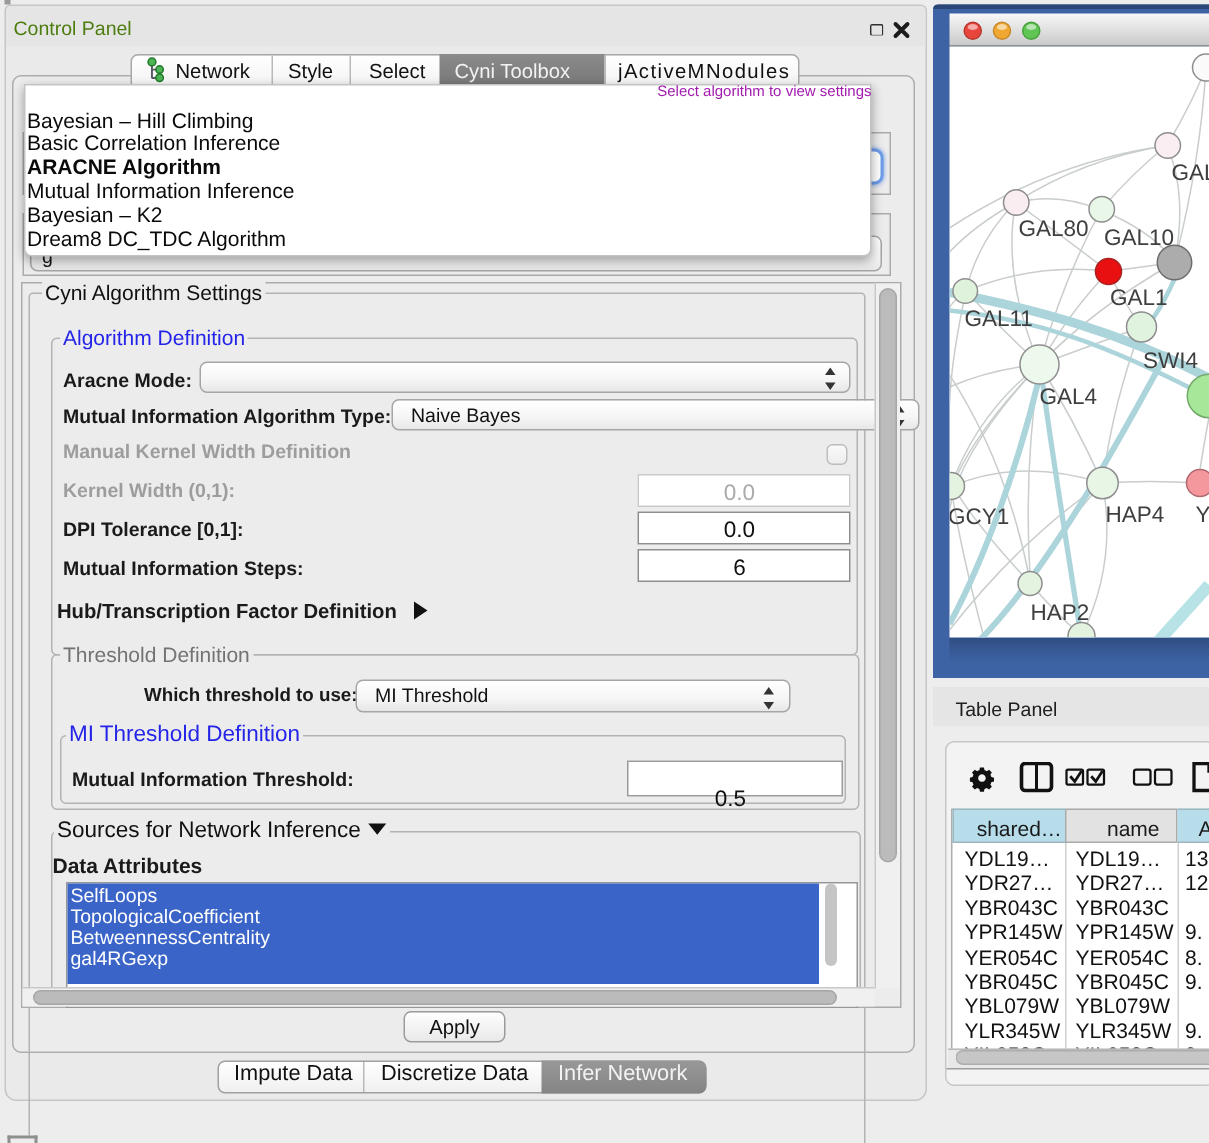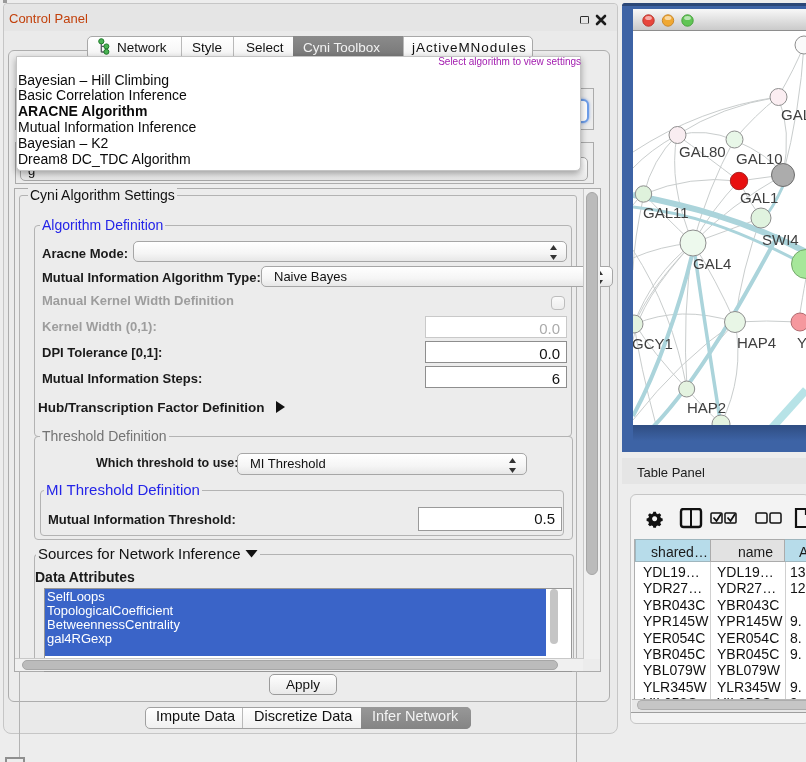--- a/index.html
+++ b/index.html
@@ -3,30 +3,30 @@
 <meta charset="utf-8">
 <style>
 *{margin:0;padding:0;box-sizing:border-box}
 html,body{width:806px;height:762px;background:#EDEDED;font-family:"Liberation Sans",sans-serif;overflow:hidden}
 .abs{position:absolute}
 #stage{position:relative;width:806px;height:762px;overflow:hidden}
 .grp{position:absolute;border:1px solid #B3B3B3;border-radius:4px}
 .grp>span{position:absolute;top:-8px;left:5px;background:#ECECEC;padding:0 2px;font-size:14px;line-height:15px;white-space:nowrap}
 .lbl{position:absolute;font-size:13px;font-weight:bold;color:#1a1a1a;white-space:nowrap}
 .combo{position:absolute;background:linear-gradient(#FFFFFF,#F5F5F5 60%,#E7E7E7);border:1px solid #A6A6A6;border-radius:5px;font-size:13px;color:#111}
-.fld{position:absolute;background:#fff;border:1px solid #8E8E8E;font-size:15px;color:#111;text-align:right;padding-right:6px}
+.fld{position:absolute;background:#fff;border:1px solid #8E8E8E;font-size:15px;color:#111;text-align:center;padding-right:6px}
 </style>
 </head>
 <body>
 <div id="stage">
 
 <div class="abs" id="leftwin" style="left:3px;top:3px;width:615px;height:731px;background:#EAEAEA;border:1px solid #C6C6C6;border-radius:4px 4px 8px 8px;"></div>
 <div class="abs" style="left:3px;top:0;width:4px;height:3px;background:#9a9a9a"></div>
 <div class="abs" style="left:4px;top:4px;width:613px;height:27px;background:#E5E5E5;border-radius:4px 4px 0 0"></div>
-<div class="abs" style="left:9px;top:11px;font-size:13px;color:#c2410c">Control Panel</div>
+<div class="abs" style="left:9px;top:11px;font-size:13px;color:#4d7c0f">Control Panel</div>
 
 <div class="abs" style="left:580px;top:16px;width:9px;height:8px;border:1.6px solid #2e2e2e;border-bottom-color:#9a9a9a;border-radius:1.5px"></div>
 <svg class="abs" style="left:595px;top:14px" width="12" height="12" viewBox="0 0 12 12">
       <path d="M2 2 L10 10 M10 2 L2 10" stroke="#1c1c1c" stroke-width="2.6" stroke-linecap="round"></path>
     </svg>
 
 <div class="abs" style="left:8px;top:50px;width:602px;height:652px;background:#ECECEC;border:1px solid #ADADAD;border-radius:6px"></div>
 
 <div class="abs" style="left:87px;top:36px;width:446px;height:24px;background:linear-gradient(#FFFFFF,#F2F2F2);border:1px solid #A8A8A8;border-radius:5px"></div>
 <div class="abs" style="left:181px;top:37px;width:1px;height:22px;background:#B9B9B9"></div>
@@ -105,21 +105,21 @@
  <svg class="abs" style="right:9px;top:4px" width="9" height="15" viewBox="0 0 9 15">
         <path d="M4.5 0 L8 5 L1 5 Z" fill="#333"></path>
         <path d="M4.5 15 L8 10 L1 10 Z" fill="#333"></path>
       </svg>
 </div>
 
 <div class="grp" style="left:40px;top:490px;width:524px;height:46px">
       <span style="color:#2424E8;font-size:15px;top:-9px;left:3px">MI Threshold Definition</span>
     </div>
 <div class="lbl" style="left:48px;top:512px">Mutual Information Threshold:</div>
-<div class="fld" style="left:418px;top:507px;width:144px;height:24px;border-color:#9A9A9A;padding-top:2px">0.5</div>
+<div class="fld" style="left:418px;top:507px;width:144px;height:24px;border-color:#9A9A9A;padding-top:16px">0.5</div>
 
 <div class="grp" style="left:34px;top:554px;width:540px;height:114px;border-bottom:none">
       <span style="color:#111;font-size:15px;top:-9px;left:1px">Sources for Network Inference <svg width="13" height="9" viewBox="0 0 13 9" style="vertical-align:1px">
           <path d="M0.5 1 L12.5 1 L6.5 8.5 Z" fill="#111"></path>
         </svg></span>
     </div>
 <div class="lbl" style="left:35px;top:568.5px;font-size:14px">Data Attributes</div>
 
 <div class="abs" style="left:44px;top:588px;width:528px;height:84px;background:#fff;border:1px solid #979797"></div>
 <div class="abs" style="left:550px;top:589px;width:8px;height:55px;background:#C5C5C5;border-radius:4px"></div>

